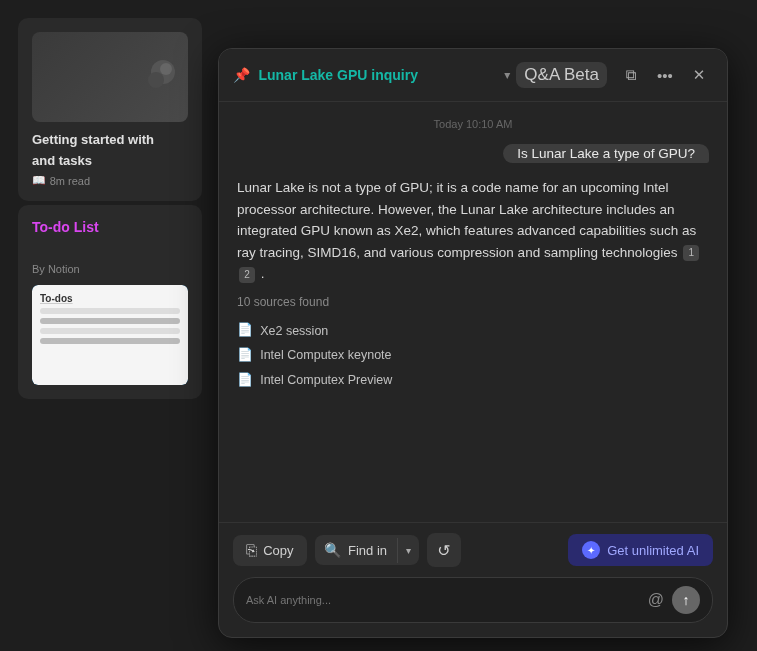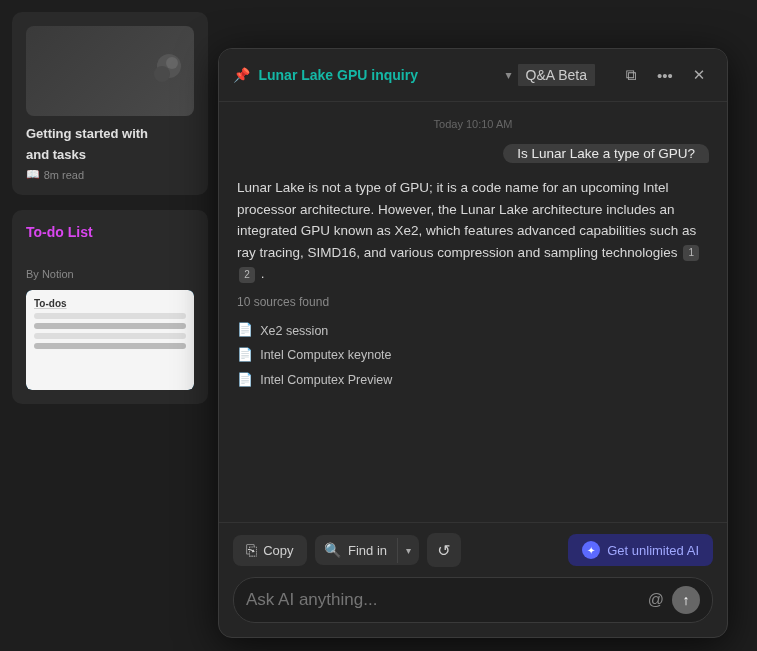--- a/index.html
+++ b/index.html
@@ -11,24 +11,24 @@
       overflow: hidden;
       position: relative;
     }
 
     
     .bg-area {
       position: absolute;
       top: 0; left: 0;
       width: 220px;
       height: 514px;
-      padding: 12px;
+      padding: 18px;
       display: flex;
       flex-direction: column;
-      gap: 11px;
+      gap: 0;
     }
     .card {
       background: #2a2a2a;
       border-radius: 10px;
       padding: 14px;
       color: #ccc;
     }
     .card-top {
       height: 90px;
       background: #333;
@@ -147,24 +147,24 @@
       flex: 1;
     }
     .chat-title-chevron {
       color: #888;
       font-size: 12px;
       margin-left: 2px;
     }
     .qa-badge {
       background: #3a3a3a;
       color: #ccc;
-      font-size: 14px;
+      font-size: 17px;
       padding: 3px 8px;
-      border-radius: 1px;
-      margin-right: 16px;
+      border-radius: 8px;
+      margin-right: 4px;
     }
     .header-icon-btn {
       width: 28px;
       height: 28px;
       display: flex;
       align-items: center;
       justify-content: center;
       border-radius: 6px;
       color: #aaa;
       font-size: 15px;
@@ -348,21 +348,21 @@
       padding: 8px 12px;
       gap: 8px;
       flex-shrink: 0;
     }
     .chat-input {
       flex: 1;
       background: transparent;
       border: none;
       outline: none;
       color: #fef9c3;
-      font-size: 17px;
+      font-size: 11px;
     }
     .input-at-btn {
       color: #888;
       font-size: 16px;
       cursor: pointer;
       background: none;
       border: none;
     }
     .send-btn {
       width: 28px;

